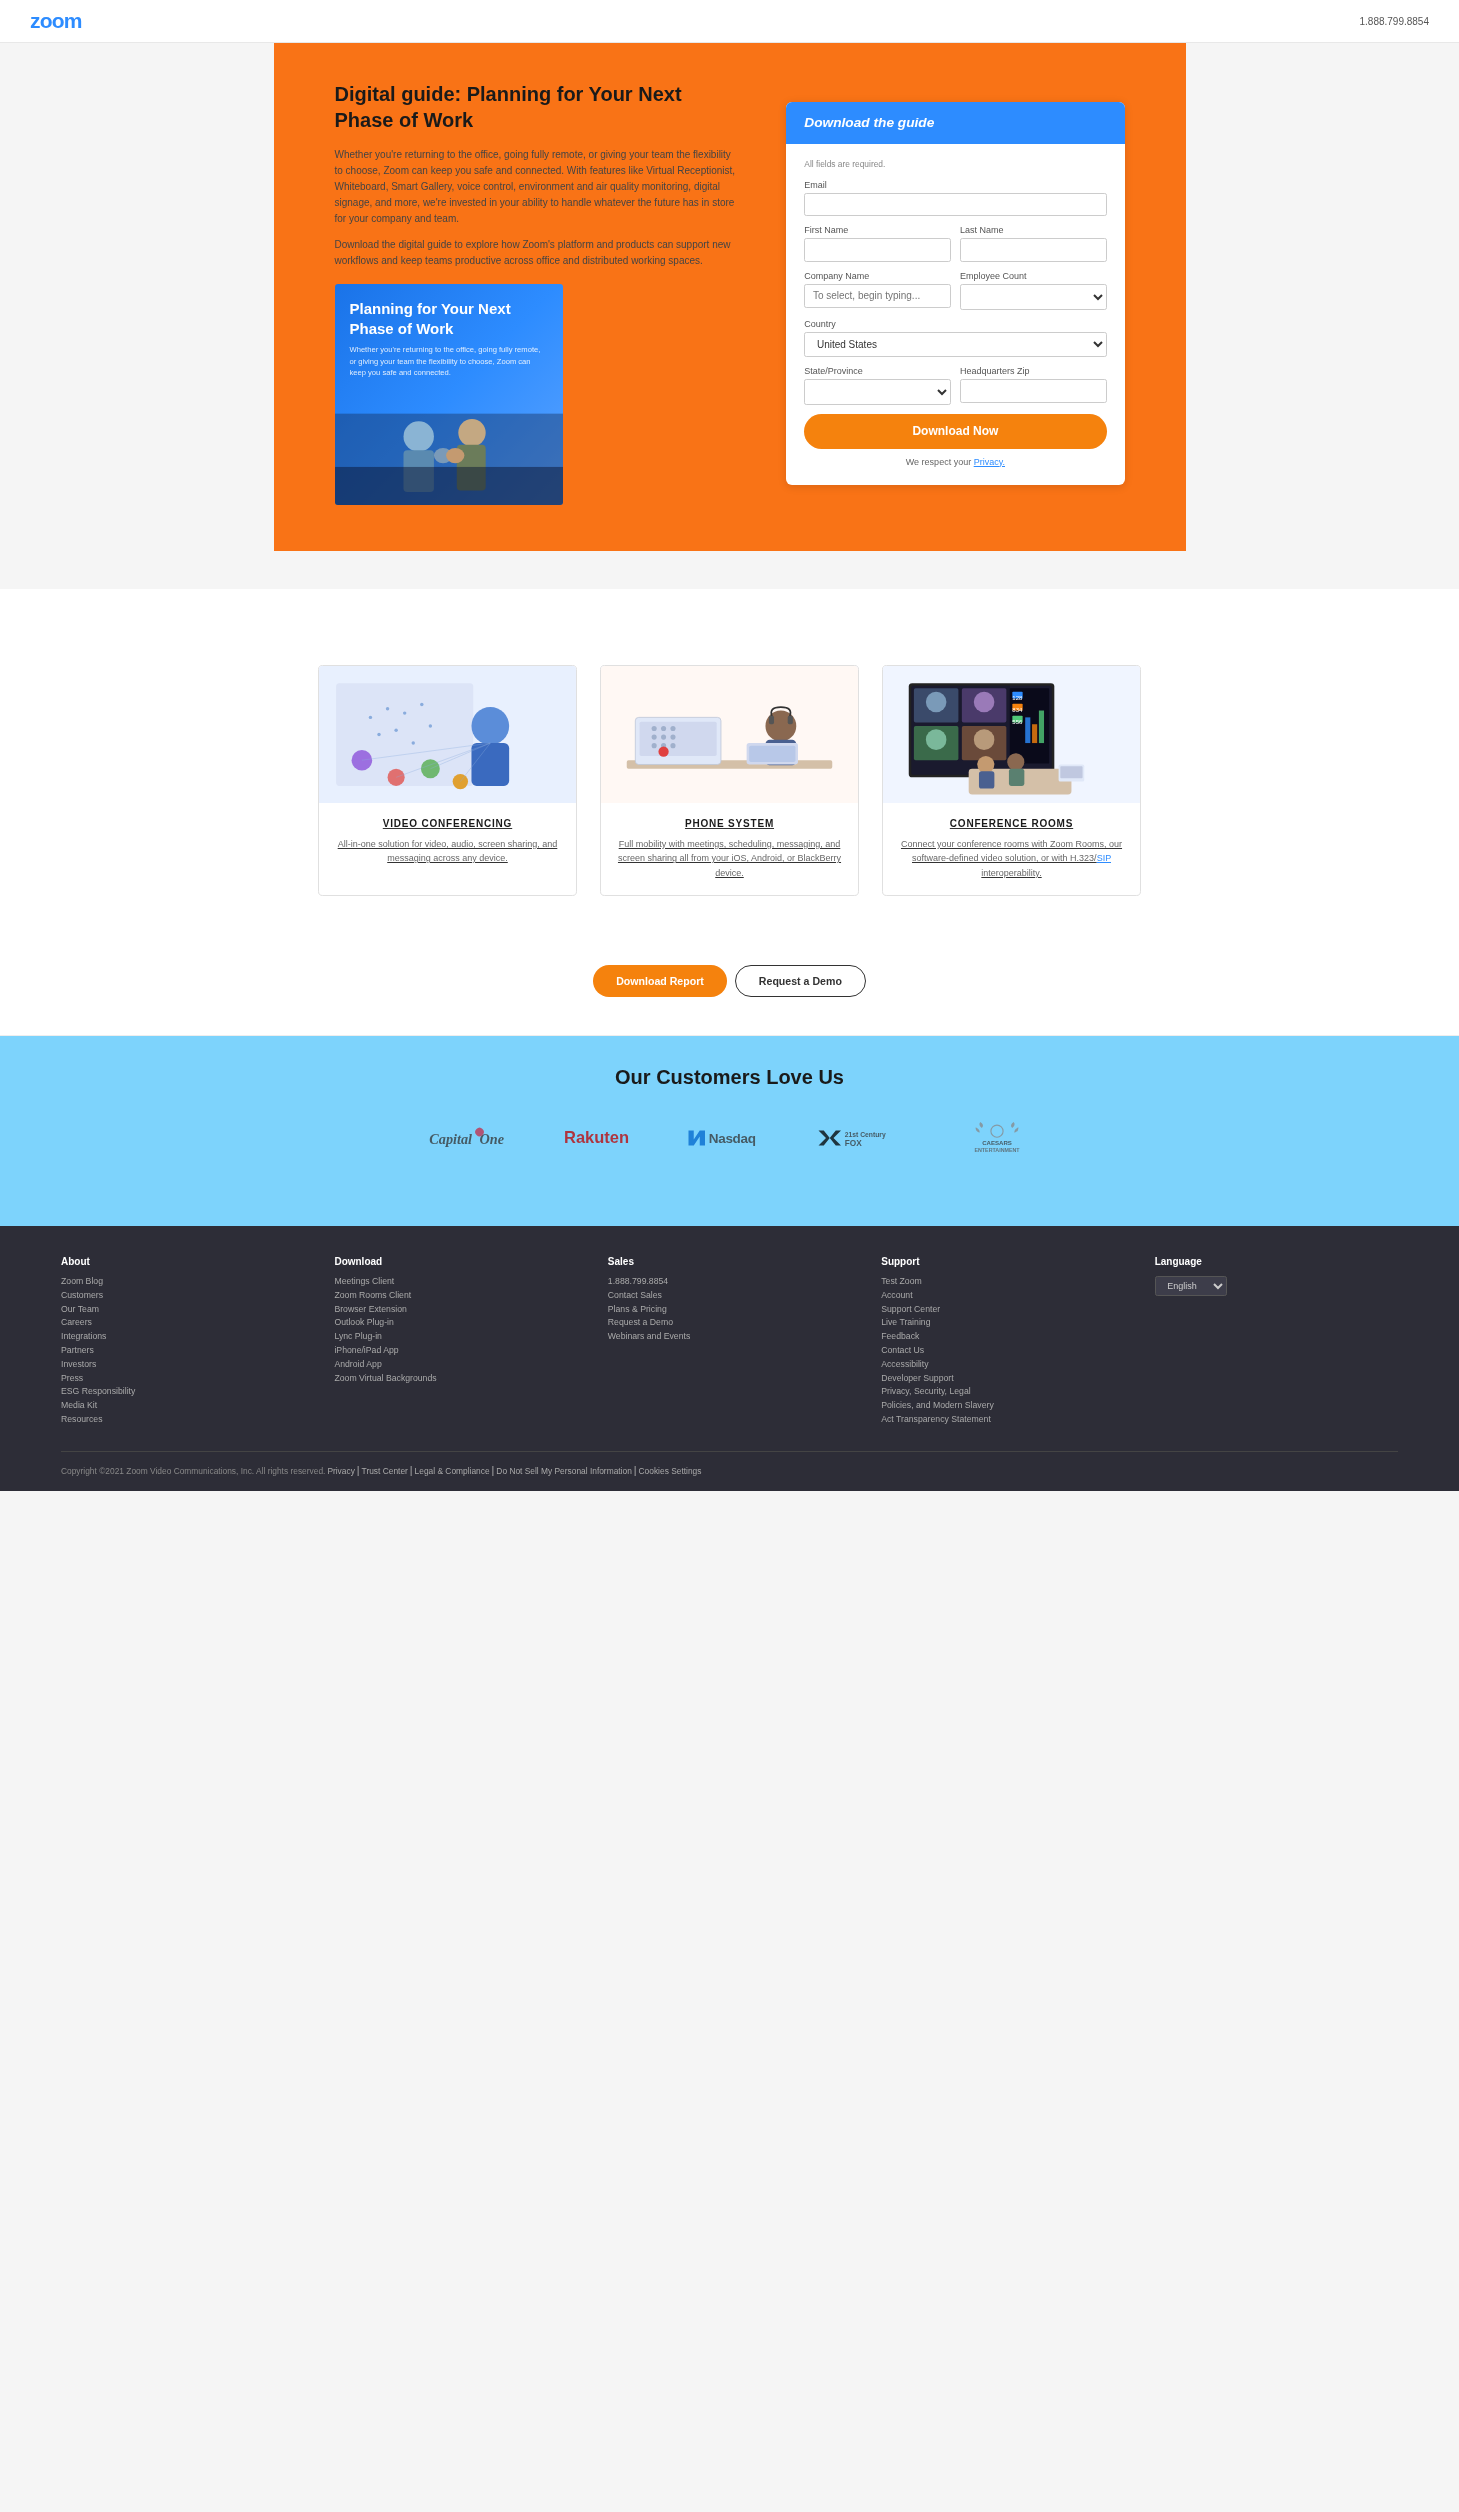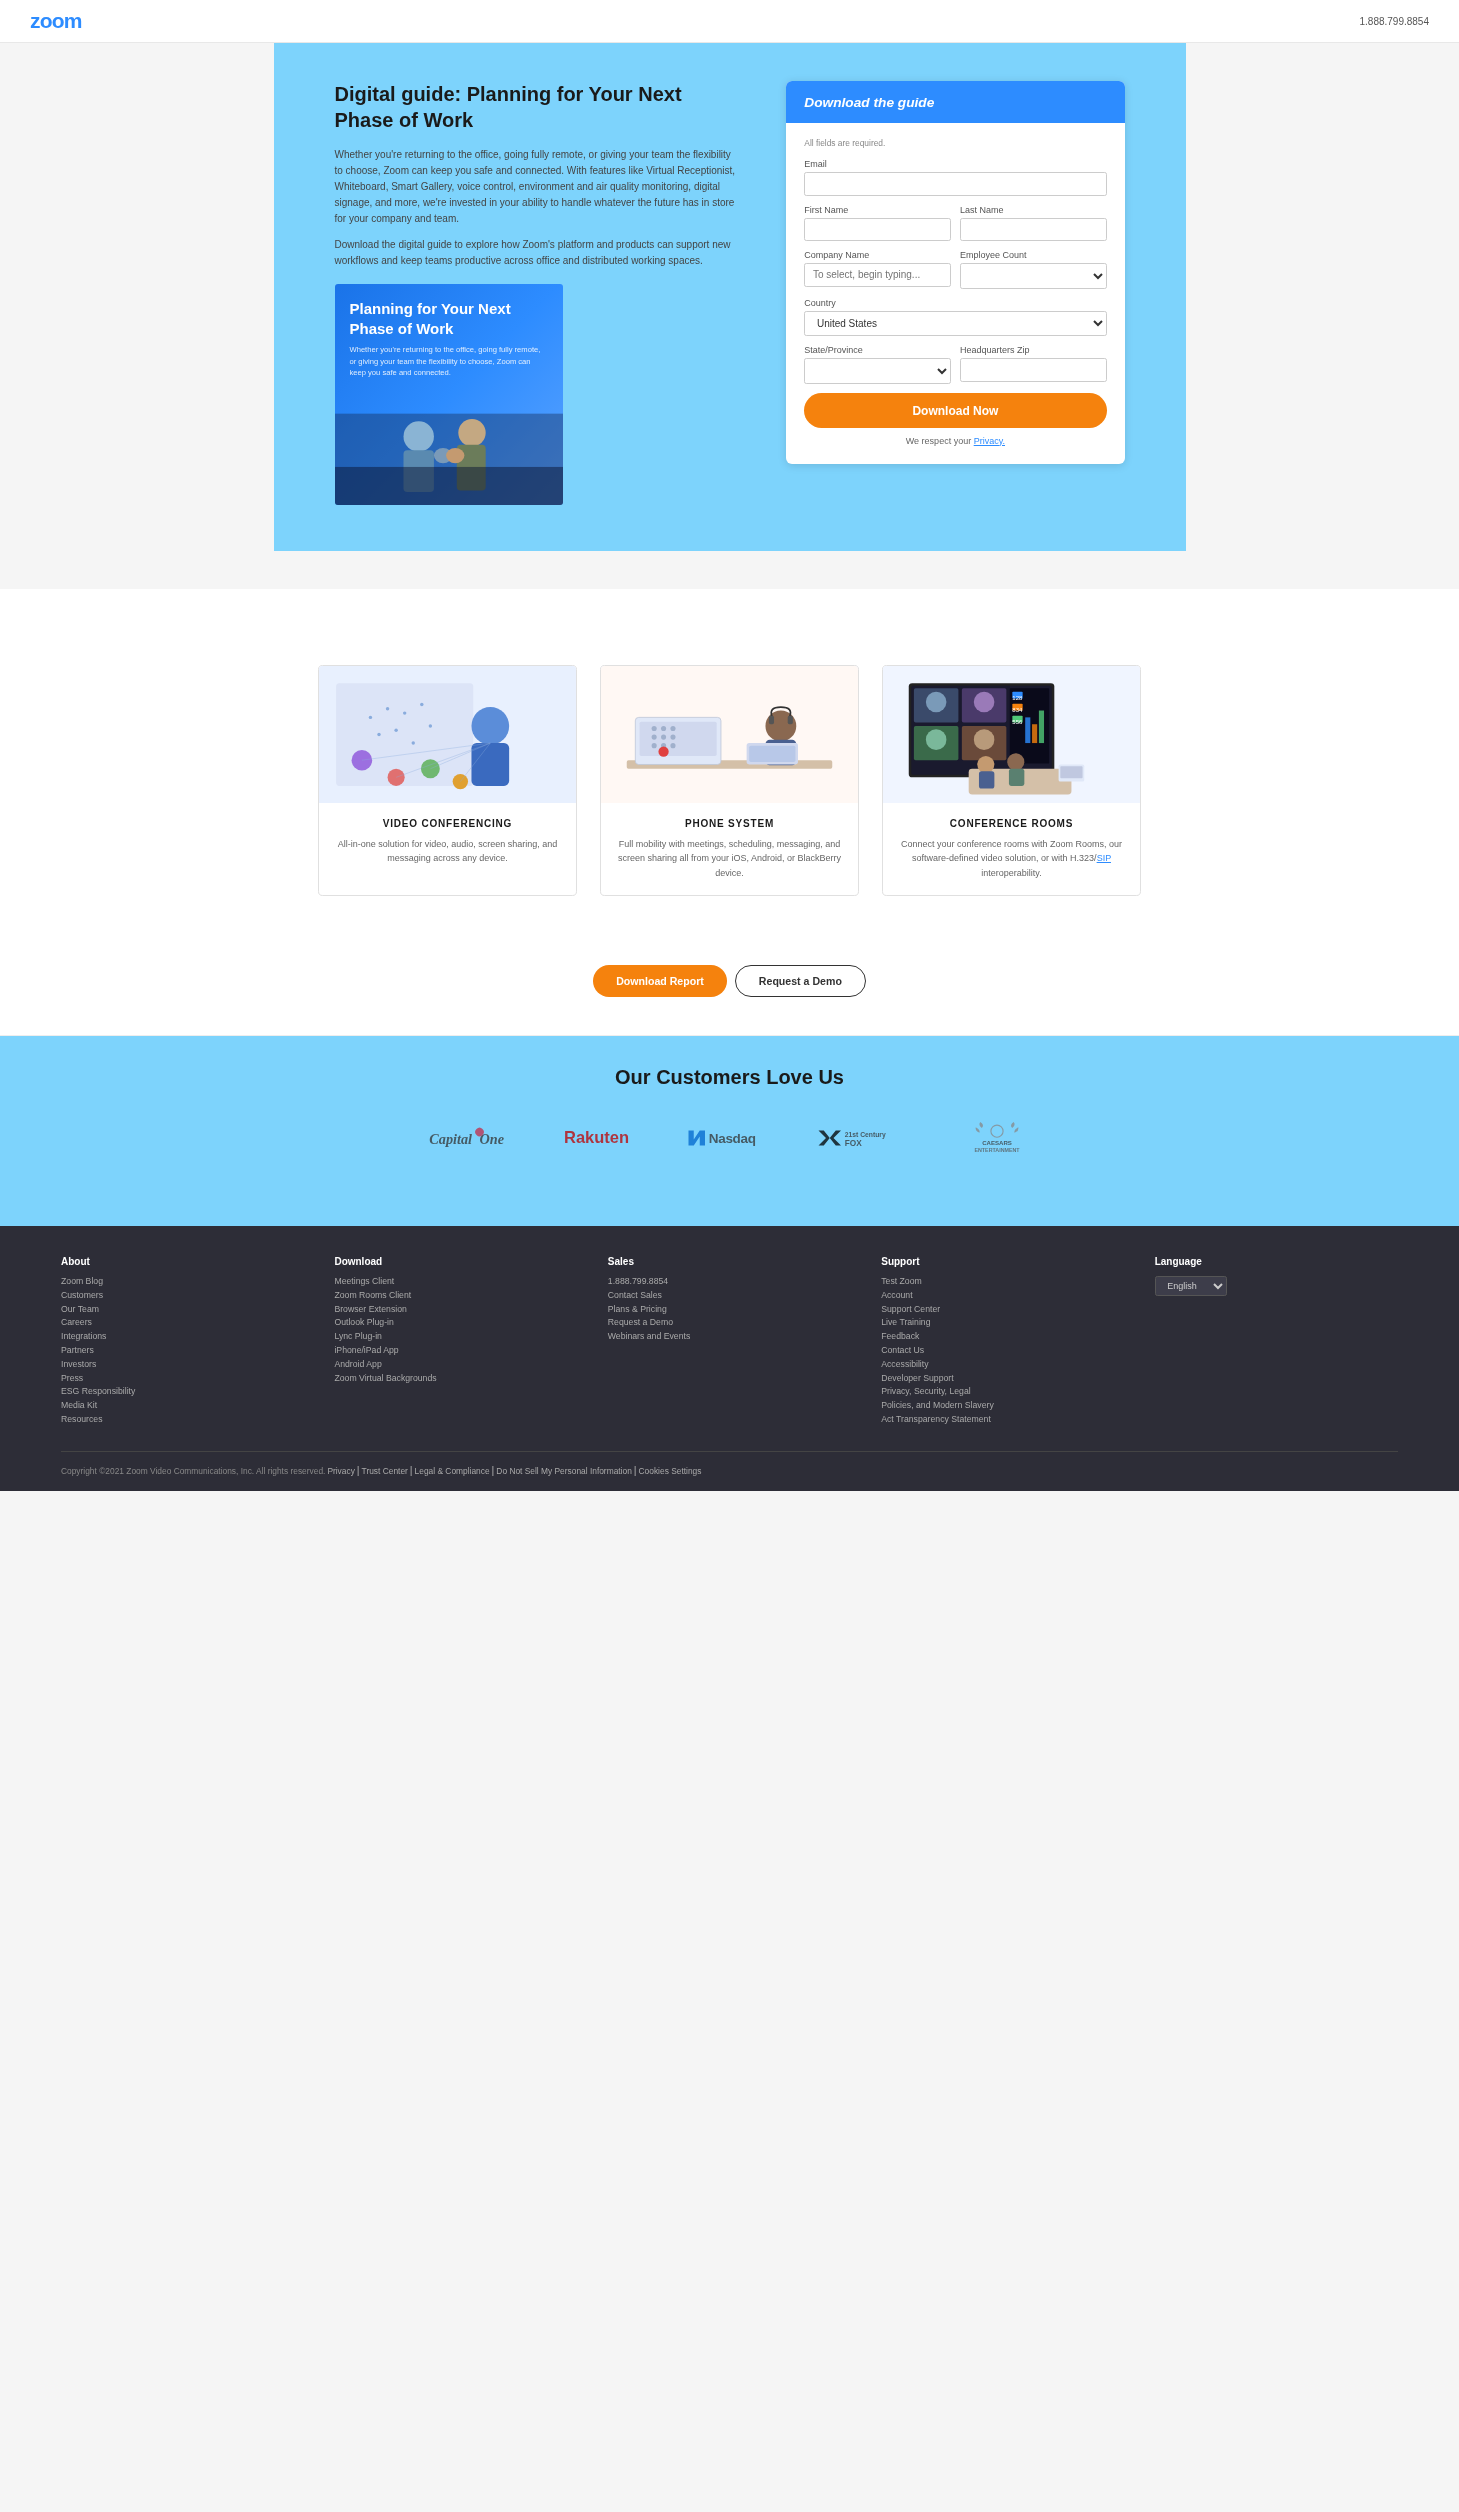--- a/index.html
+++ b/index.html
@@ -4,21 +4,21 @@
   <style>
     * { margin: 0; padding: 0; box-sizing: border-box; }
     body { font-family: -apple-system, BlinkMacSystemFont, 'Segoe UI', sans-serif; background: #f5f5f5; color: #333; font-size: 10.6px; }
 
     
     .header { background: #fff; padding: 9px 30px; display: flex; justify-content: space-between; align-items: center; border-bottom: 0.8px solid #e8e8e8; }
     .header-logo { color: #2D8CFF; font-size: 21px; font-weight: 700; letter-spacing: -0.8px; }
     .header-phone { font-size: 10px; color: #555; }
 
     
-    .hero-section { background: #7dd3fc; padding: 38px 61px 46px; display: flex; gap: 46px; align-items: flex-start; max-width: 912px; margin: 0 auto; }
+    .hero-section { background: #f97316; padding: 38px 61px 46px; display: flex; gap: 46px; align-items: center; max-width: 912px; margin: 0 auto; }
 
     .hero-left { flex: 1.2; }
     .hero-title { font-size: 20px; font-weight: 700; color: #1a1a1a; margin-bottom: 13.7px; line-height: 1.3; }
     .hero-desc { font-size: 10px; color: #444; line-height: 1.6; margin-bottom: 10.6px; }
 
     .hero-book-cover { margin-top: 15px; background: linear-gradient(135deg, #1a73e8 0%, #2D8CFF 50%, #5ba3ff 100%); border-radius: 3px; width: 228px; height: 221px; position: relative; overflow: hidden; display: flex; align-items: flex-start; padding: 15px; }
     .hero-book-cover-text { color: #fff; font-size: 15px; font-weight: 700; line-height: 1.3; z-index: 2; }
     .hero-book-cover-sub { color: rgba(255,255,255,0.85); font-size: 7.6px; margin-top: 6px; line-height: 1.5; z-index: 2; }
     .book-cover-inner { display: flex; flex-direction: column; flex: 1; }
 
@@ -34,21 +34,21 @@
     .form-label { font-size: 9px; color: #555; margin-bottom: 3px; display: block; }
     .form-input { width: 100%; border: 0.8px solid #ccc; border-radius: 2.3px; padding: 5.3px 7.6px; font-size: 10px; color: #333; outline: none; }
     .form-select { width: 100%; border: 0.8px solid #ccc; border-radius: 2.3px; padding: 5.3px 7.6px; font-size: 10px; color: #333; background: #fff; appearance: auto; }
 
     .download-btn { width: 100%; background: #f5820d; color: #fff; border: none; border-radius: 19px; padding: 10.6px; font-size: 12px; font-weight: 600; cursor: pointer; }
     .privacy-note { text-align: center; font-size: 9px; color: #666; margin-top: 7.6px; }
     .privacy-note a { color: #2D8CFF; }
 
     
     .cards-section { background: #fff; padding: 46px 61px; }
-    .cards-grid { display: flex; gap: 23px; justify-content: center; }
+    .cards-grid { display: flex; gap: 23px; justify-content: center; text-decoration: underline; }
     .card { flex: 1; border: 0.8px solid #e0e0e0; border-radius: 4.6px; padding: 0; overflow: hidden; max-width: 259px; }
     .card-image { height: 137px; background: #f0f4ff; display: flex; align-items: center; justify-content: center; overflow: hidden; }
     .card-body { padding: 15px; text-align: center; }
     .card-title { font-size: 10px; font-weight: 700; letter-spacing: 0.8px; text-transform: uppercase; margin-bottom: 7.6px; color: #1a1a1a; }
     .card-desc { font-size: 9px; color: #666; line-height: 1.6; }
     .card-desc a { color: #2D8CFF; }
 
     
     .cta-section { background: #fff; padding: 23px 61px 38px; display: flex; gap: 8px; justify-content: center; }
     .btn-orange { background: #f5820d; color: #fff; border: none; border-radius: 19px; padding: 9px 23px; font-size: 10.6px; font-weight: 600; cursor: pointer; }

